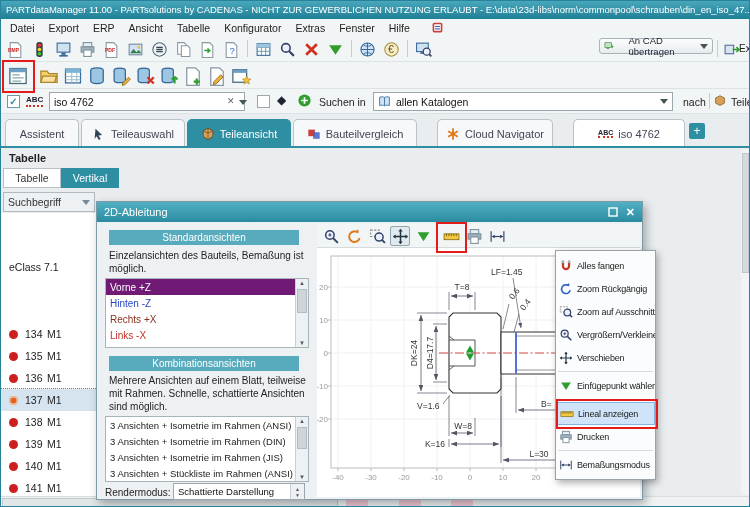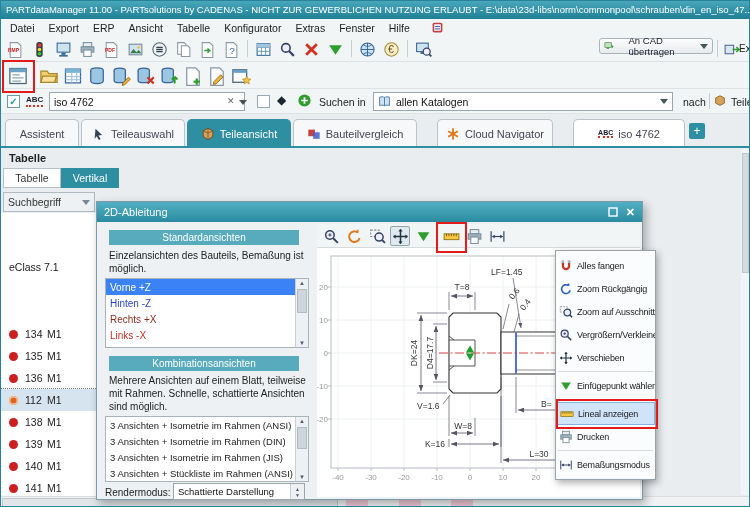--- a/index.html
+++ b/index.html
@@ -407,21 +407,21 @@
     <span class="rid">135</span>
     <span class="rname">M1</span>
   </div>
   <div class="lrow" style="top:366px">
     <span class="dot"></span>
     <span class="rid">136</span>
     <span class="rname">M1</span>
   </div>
   <div class="lrow sel" style="top:388px">
     <span class="dot"></span>
-    <span class="rid">112</span>
+    <span class="rid">137</span>
     <span class="rname">M1</span>
   </div>
   <div class="lrow" style="top:410px">
     <span class="dot"></span>
     <span class="rid">138</span>
     <span class="rname">M1</span>
   </div>
   <div class="lrow" style="top:432px">
     <span class="dot"></span>
     <span class="rid">139</span>
@@ -456,21 +456,21 @@
         <svg width="10" height="10" viewBox="0 0 10 10">
             <rect x="1" y="1" width="8" height="8" fill="none" stroke="#fff" stroke-width="1.4"></rect>
           </svg>
         <span style="font-size:11px;font-weight:bold">✕</span>
       </span>
     </div>
 
     <div class="thdr" style="left:12px;top:28px;width:190px">Standardansichten</div>
     <div class="desc" style="left:12px;top:47px;width:200px">Einzelansichten des Bauteils, Bemaßung ist möglich.</div>
     <div class="lbox" style="left:8px;top:76px;width:204px;height:70px">
-      <div class="lbi" style="background:#3b82f6;color:#fff;width:190px">Vorne +Z</div>
+      <div class="lbi" style="background:#701a75;color:#fff;width:190px">Vorne +Z</div>
       <div class="lbi" style="color:#2a46c8;width:190px">Hinten -Z</div>
       <div class="lbi" style="color:#8a2f20;width:190px">Rechts +X</div>
       <div class="lbi" style="color:#c03028;width:190px">Links -X</div>
       <div class="sbv">▲<div class="sbthumb" style="top:10px;height:22px"></div><div class="abs" style="bottom:0;left:3px">▼</div></div>
     </div>
 
     <div class="thdr" style="left:12px;top:154px;width:190px">Kombinationsansichten</div>
     <div class="desc" style="left:12px;top:172px;width:202px">Mehrere Ansichten auf einem Blatt, teilweise mit Rahmen. Schnelle, schattierte Ansichten sind möglich.</div>
     <div class="lbox" style="left:8px;top:214px;width:204px;height:66px">
       <div class="lbi" style="width:190px;font-size:9.5px">3 Ansichten + Isometrie im Rahmen (ANSI)</div>

